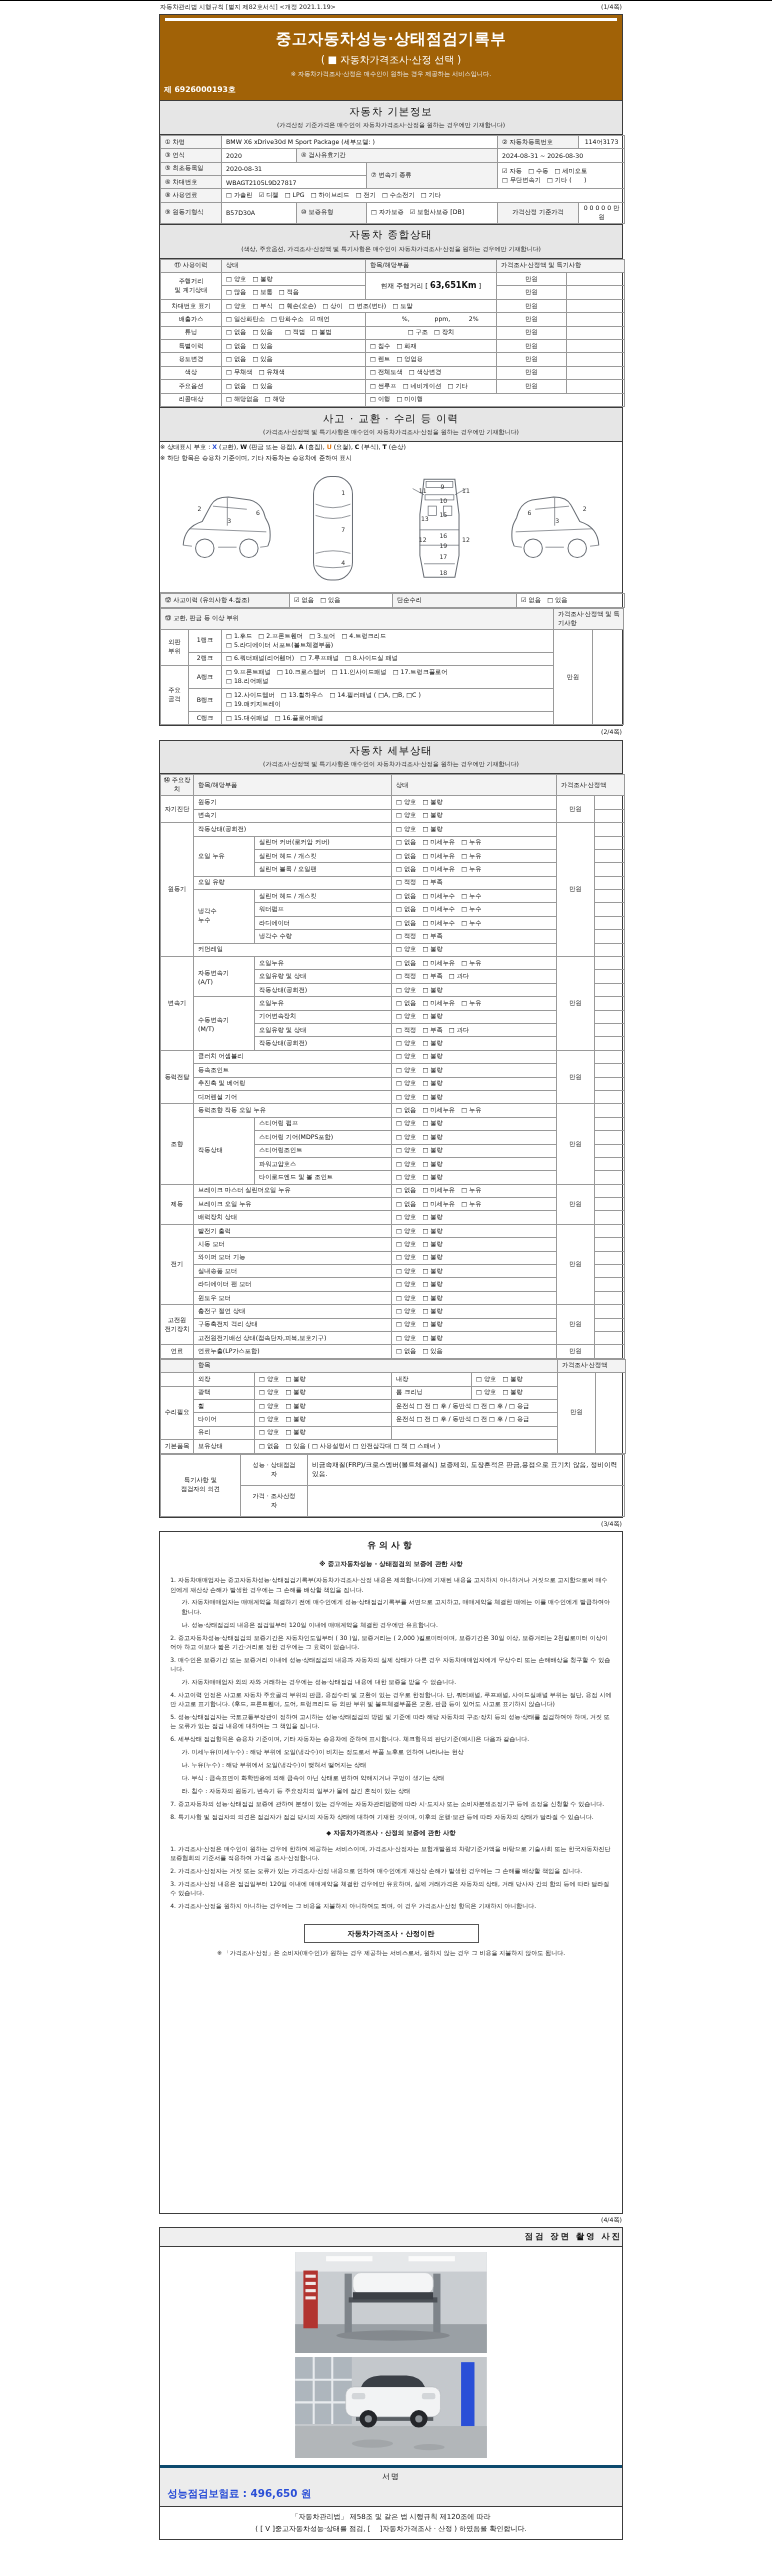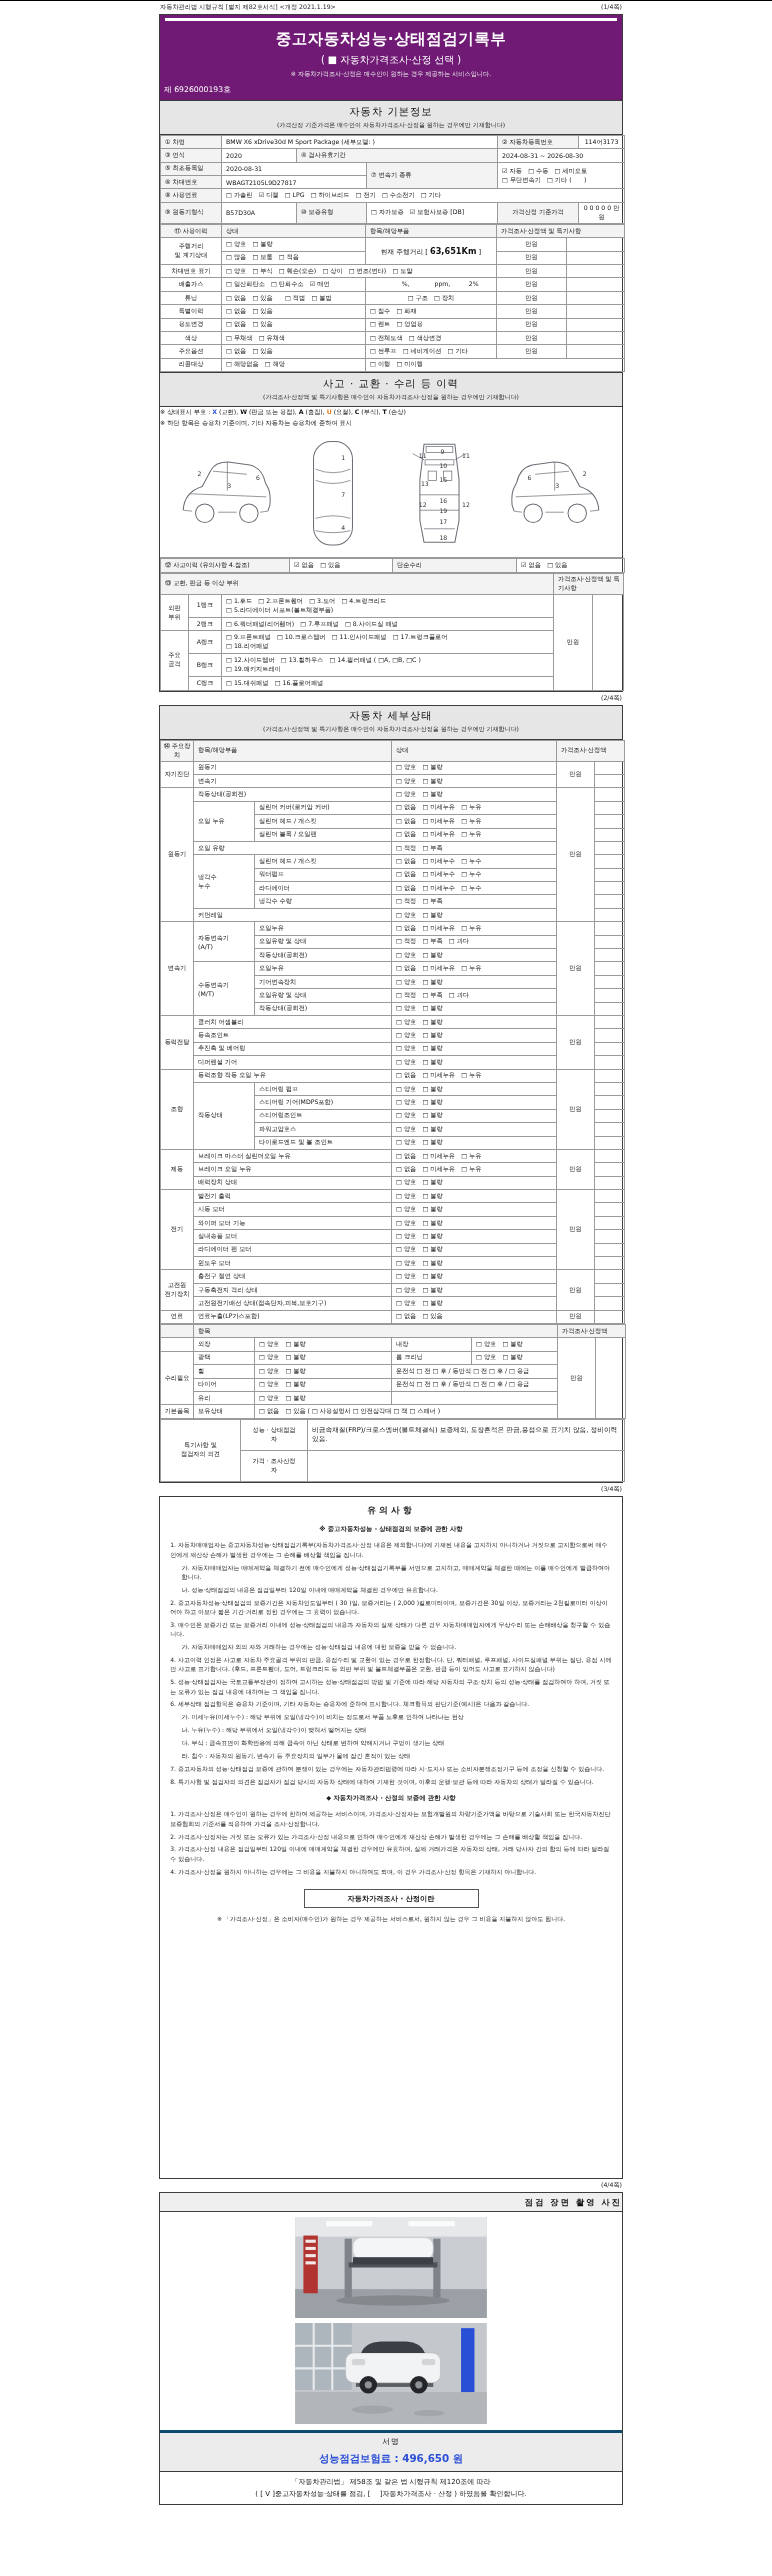--- a/index.html
+++ b/index.html
@@ -4,26 +4,26 @@
 <style>
   *{box-sizing:border-box;margin:0;padding:0}
   body{width:773px;height:2576px;position:relative;background:#fff;color:#111;
        font-family:"DejaVu Sans",sans-serif;font-size:6.2px;overflow:hidden}
   #topline{position:absolute;left:0;top:0;width:773px;height:1px;background:#000}
   #doc{position:absolute;left:159px;top:2.1px;width:464px}
   .lawline{display:flex;justify-content:space-between;font-size:6.2px;color:#222;padding:1px 1px 2.1px 1px}
   .pagemark{text-align:right;font-size:6.2px;color:#222;padding:2.1px 1px}
   .pbox{border:1px solid #3c3c3c;background:#fff}
   
-  .dark{background:#701a75;color:#fff;padding:2.6px 4.1px 5.2px 4.1px}
+  .dark{background:#a16207;color:#fff;padding:2.6px 4.1px 5.2px 4.1px}
   .dark .wbar{height:3.6px;background:#fff;margin:0 0.5px 7.2px 0.5px}
   .dark .t1{text-align:center;font-size:15.5px;font-weight:bold;letter-spacing:0.5px}
   .dark .t2{text-align:center;font-size:9.8px;margin-top:4.1px}
   .dark .t3{text-align:center;font-size:6.2px;margin-top:3.1px;color:#e8e8e8}
-  .dark .docno{font-size:7.7px;font-weight:normal;margin-top:6.2px}
+  .dark .docno{font-size:7.7px;font-weight:bold;margin-top:6.2px}
   
   .ghead{background:#e6e6e6;border-top:1px solid #3c3c3c;border-bottom:0.5px solid #3c3c3c;
          text-align:center;padding:3.6px 2.1px 4.1px 2.1px}
   .ghead .gt{font-size:10.3px;letter-spacing:1px}
   .ghead .gn{font-size:6px;margin-top:2.1px;color:#222}
   
   table.tbl{border-collapse:collapse;width:464px;table-layout:fixed}
   .tbl td{border:0.5px solid #9a9a9a;height:13.4px;text-align:center;vertical-align:middle;
           font-size:6.2px;padding:1px 2.1px;white-space:pre-line;overflow:hidden}
   .tbl td.tl{text-align:left;padding-left:4.1px}
@@ -55,21 +55,21 @@
   .nl.c{text-align:center}
   .nbox{width:175px;margin:13.4px auto 5.2px auto;border:1px solid #555;text-align:center;
         padding:3.6px 2.1px;font-size:7.2px;font-weight:bold}
   
   .photo-title{background:#efefef;border-bottom:0.5px solid #3c3c3c;text-align:right;
                font-size:8.2px;letter-spacing:2.1px;padding:3.6px 0;font-weight:bold}
   .photos{display:flex;flex-direction:column;align-items:center;gap:4.1px;padding:5.2px 0 6.2px 0}
   .signbar{background:#ececec;border-top:3px solid #0c4a6e;border-bottom:1px solid #3c3c3c;
            padding:4.1px 7.2px 5.2px 7.2px}
   .signbar .sg{text-align:center;font-size:7.7px;letter-spacing:1px}
-  .signbar .fee{text-align:center;font-size:10.3px;font-weight:bold;margin-top:5.2px}
+  .signbar .fee{text-align:left;font-size:10.3px;font-weight:bold;margin-top:5.2px}
   .confirm{padding:5.2px 4.1px 3.1px 4.1px;text-align:center;font-size:7px;line-height:1.7}
 </style>
 </head>
 <body>
 
 <div id="topline"></div>
 
 <div id="doc">
 
   <div class="lawline">
@@ -131,20 +131,24 @@
             <td class="hd">⑨ 원동기형식</td>
             <td class="tl">B57D30A</td>
             <td class="hd">⑩ 보증유형</td>
             <td class="tl">□ 자가보증　☑ 보험사보증 [DB]</td>
             <td class="hdc">가격산정 기준가격</td>
             <td>0 0 0 0 0 만원</td>
           </tr>
         </tbody>
       </table>
 
+    <div class="ghead">
+      <div class="gt">자동차 종합상태</div>
+      <div class="gn">(색상, 주요옵션, 가격조사·산정액 및 특기사항은 매수인이 자동차가격조사·산정을 원하는 경우에만 기재합니다)</div>
+    </div>
     <table class="tbl" style="table-layout: fixed;">
         <colgroup>
           <col style="width: 61px;">
           <col style="width: 144px;">
           <col style="width: 131px;">
           <col style="width: 70px;">
           <col style="width: 58px;">
         </colgroup>
         <tbody>
           <tr>

